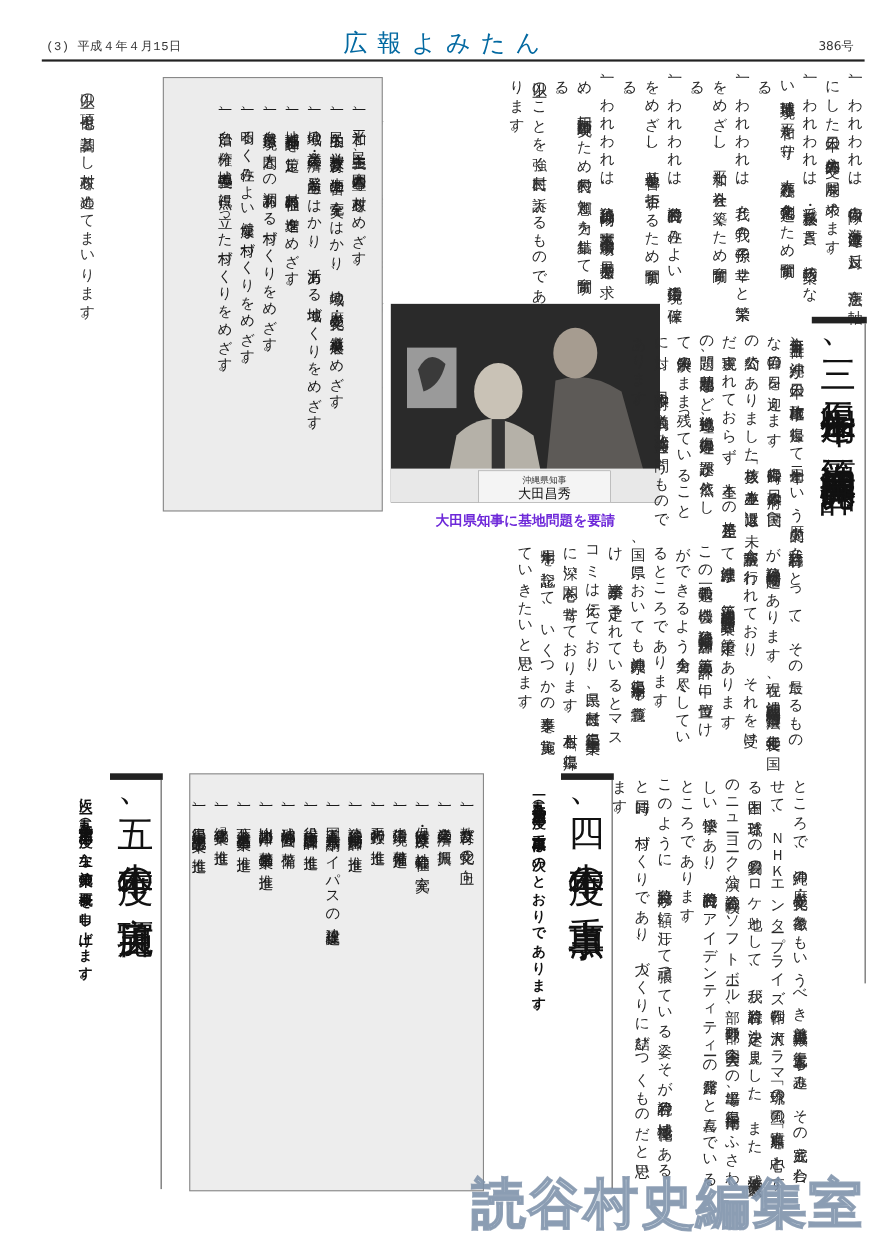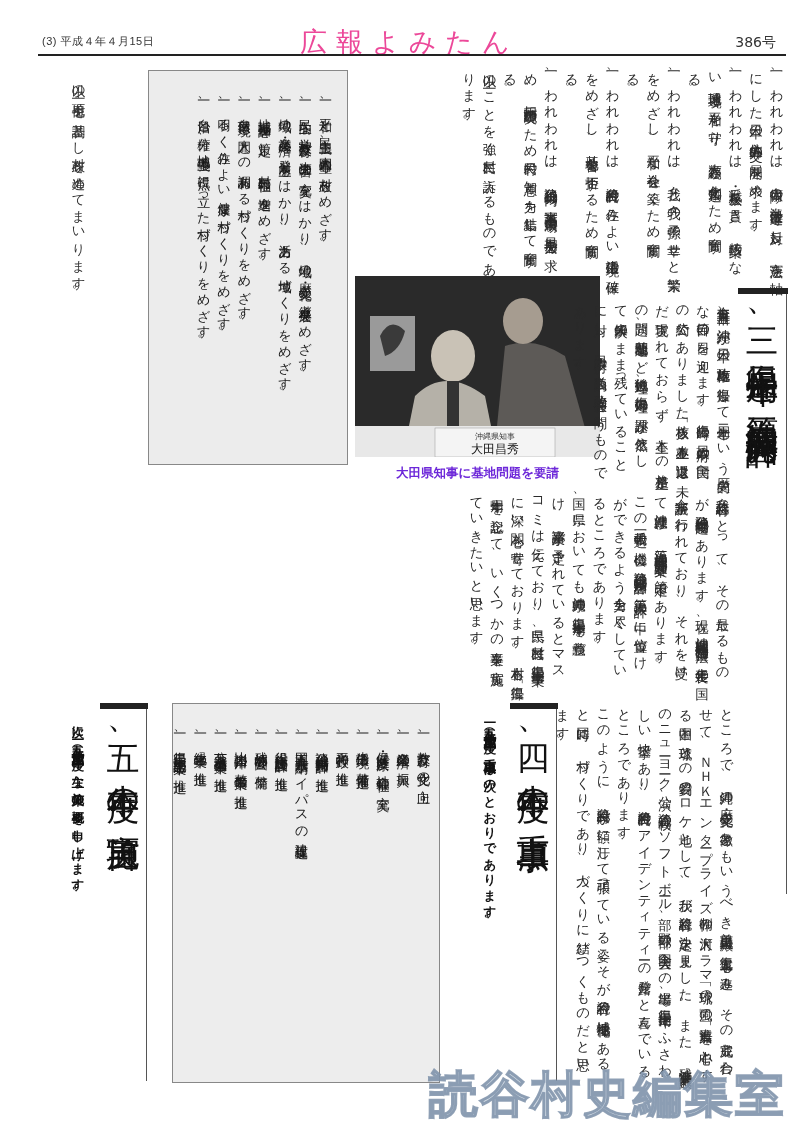--- a/index.html
+++ b/index.html
@@ -2,23 +2,23 @@
 <html><head>
 <meta charset="utf-8">
 <style>
   html, body { margin:0; padding:0; }
   body { width:800px; height:1140px; background:#ffffff; position:relative; overflow:hidden;
          font-family:"DejaVu Serif","Liberation Serif",serif; color:#222; }
   .abs { position:absolute; }
   .vt { writing-mode:vertical-rl; text-orientation:upright; }
 
   
-  .hdr-issue { left:42px; top:34px; font-size:11px; font-family:Liberation Sans, sans-serif; color:#333; letter-spacing:0.5px; }
-  .hdr-title { left:300px; top:24px; font-size:27px; letter-spacing:9px; color:#ec4899; }
-  .hdr-num { right:24px; top:34px; font-size:14px; font-family:"DejaVu Sans",sans-serif; color:#333; }
+  .hdr-issue { left:42px; top:34px; font-size:11px; font-family:Liberation Mono, monospace; color:#333; letter-spacing:0.5px; }
+  .hdr-title { left:312px; top:24px; font-size:22px; letter-spacing:9px; color:#0369a1; }
+  .hdr-num { right:24px; top:34px; font-size:11px; font-family:"DejaVu Sans",sans-serif; color:#333; }
   .hdr-rule { left:38px; top:54px; width:748px; height:2px; background:#222; }
 
   
   .para { font-size:13.4px; line-height:20.5px; letter-spacing:1.2px; color:#2a2a2a; }
   .para p { margin:0; }
   .sans-b { font-family:"DejaVu Sans","Liberation Sans",sans-serif; font-weight:bold; font-size:13px; line-height:20px; letter-spacing:1.4px; color:#111; }
 
   
   .box7 { left:148px; top:70px; width:200px; height:395px; background:#ececec; border:1px solid #888; box-sizing:border-box; padding:22px 12px 8px 12px; }
   .box7 .list { font-family:"DejaVu Sans","Liberation Sans",sans-serif; font-size:13px; line-height:20.3px; letter-spacing:1.3px; color:#1a1a1a; }

